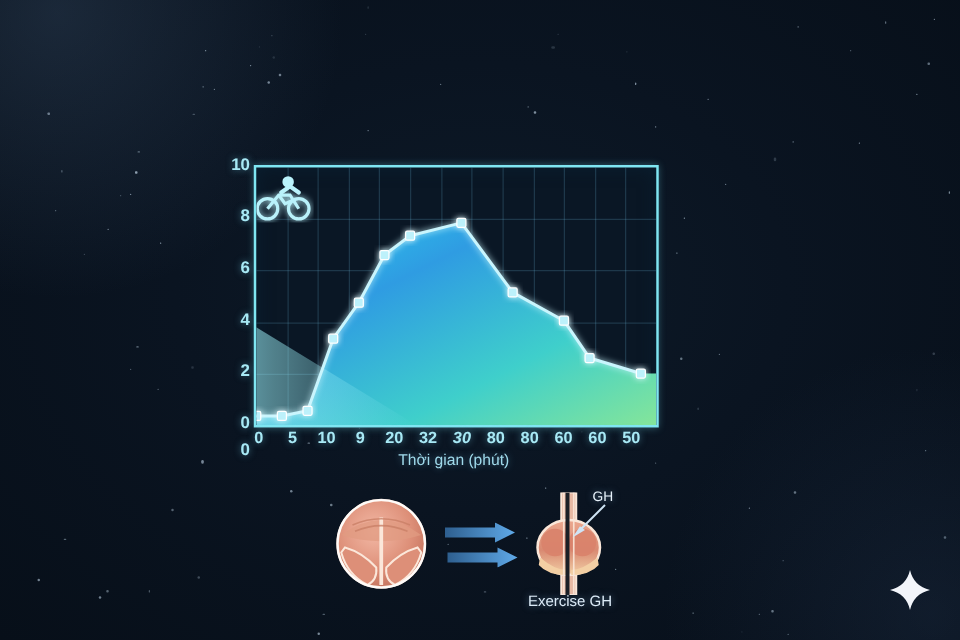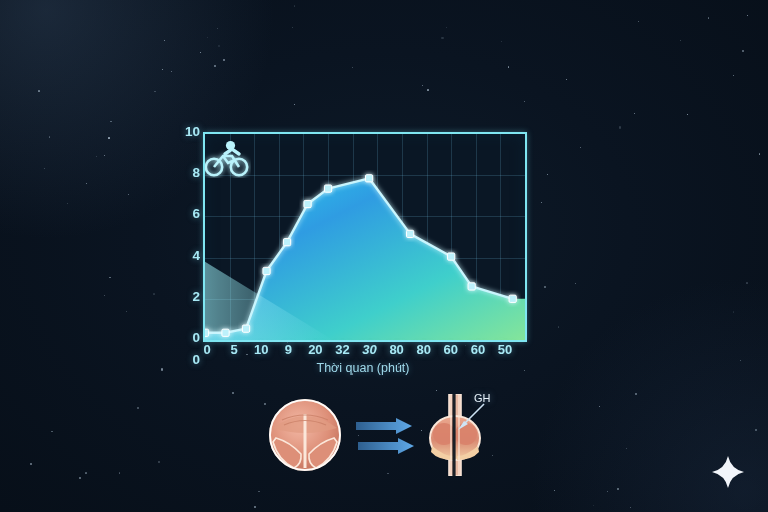--- a/index.html
+++ b/index.html
@@ -288,21 +288,21 @@
         <div class="xlab" style="left: 85.2727px; top: 2px;">9</div>
         <div class="xlab" style="left: 112.364px; top: 2px;">20</div>
         <div class="xlab" style="left: 139.455px; top: 2px;">32</div>
         <div class="xlab" style="left: 166.545px; top: 2px; font-style: italic;">30</div>
         <div class="xlab" style="left: 193.636px; top: 2px;">80</div>
         <div class="xlab" style="left: 220.727px; top: 2px;">80</div>
         <div class="xlab" style="left: 247.818px; top: 2px;">60</div>
         <div class="xlab" style="left: 274.909px; top: 2px;">60</div>
         <div class="xlab" style="left: 302px; top: 2px;">50</div>
       </div>
-    <div id="xaxis-title">Thời quan (phút)</div>
+    <div id="xaxis-title">Thời gian (phút)</div>
   </div>
 
   <div id="bio">
 
     <svg id="muscle" viewBox="0 0 74 74">
       <defs>
         <radialGradient id="mg" cx="42%" cy="36%" r="72%">
           <stop offset="0%" stop-color="#f3b9a6"></stop>
           <stop offset="60%" stop-color="#dd8f78"></stop>
           <stop offset="100%" stop-color="#bf6d58"></stop>
@@ -350,19 +350,20 @@
       <path d="M32 0 V82" stroke="#1a1f26" stroke-width="3.2"></path>
       <path d="M29 0 V82 M37 0 V82" stroke="#fae7d9" stroke-width="1.3" opacity=".9"></path>
     </svg>
 
     <svg id="gh-arrow" viewBox="0 0 34 30">
       <path d="M32 2 L10 24" stroke="#cfe4f5" stroke-width="1.6" fill="none"></path>
       <path d="M6 28 L16 22 L12 19 Z" fill="#cfe4f5"></path>
     </svg>
 
     <div id="gh-label">GH</div>
+    <div id="ex-caption">Exercise GH</div>
   </div>
 
   <svg id="sparkle" viewBox="0 0 32 32">
     <path d="M16 0 Q19 13 32 16 Q19 19 16 32 Q13 19 0 16 Q13 13 16 0 Z" fill="#f2f5fa"></path>
   </svg>
 
 </div>
 
 </body></html>

